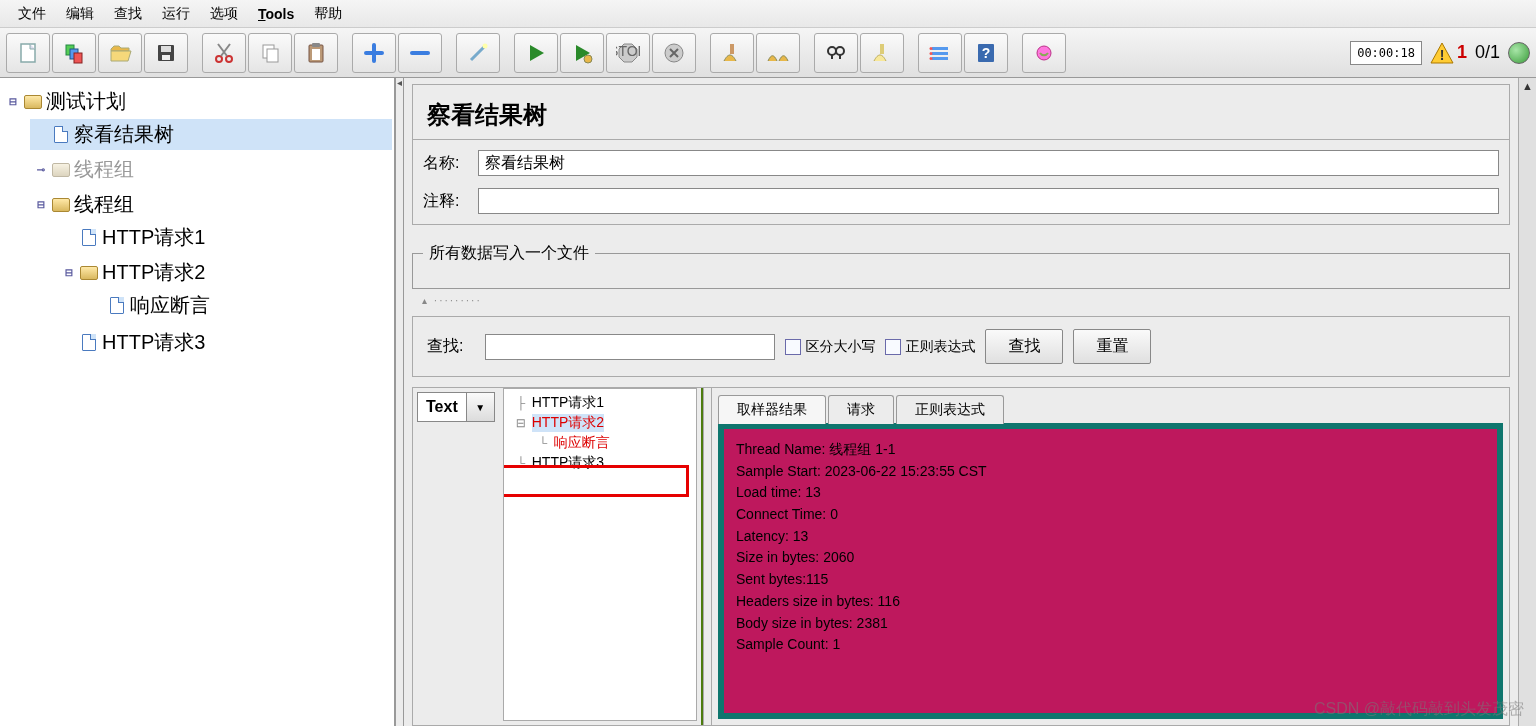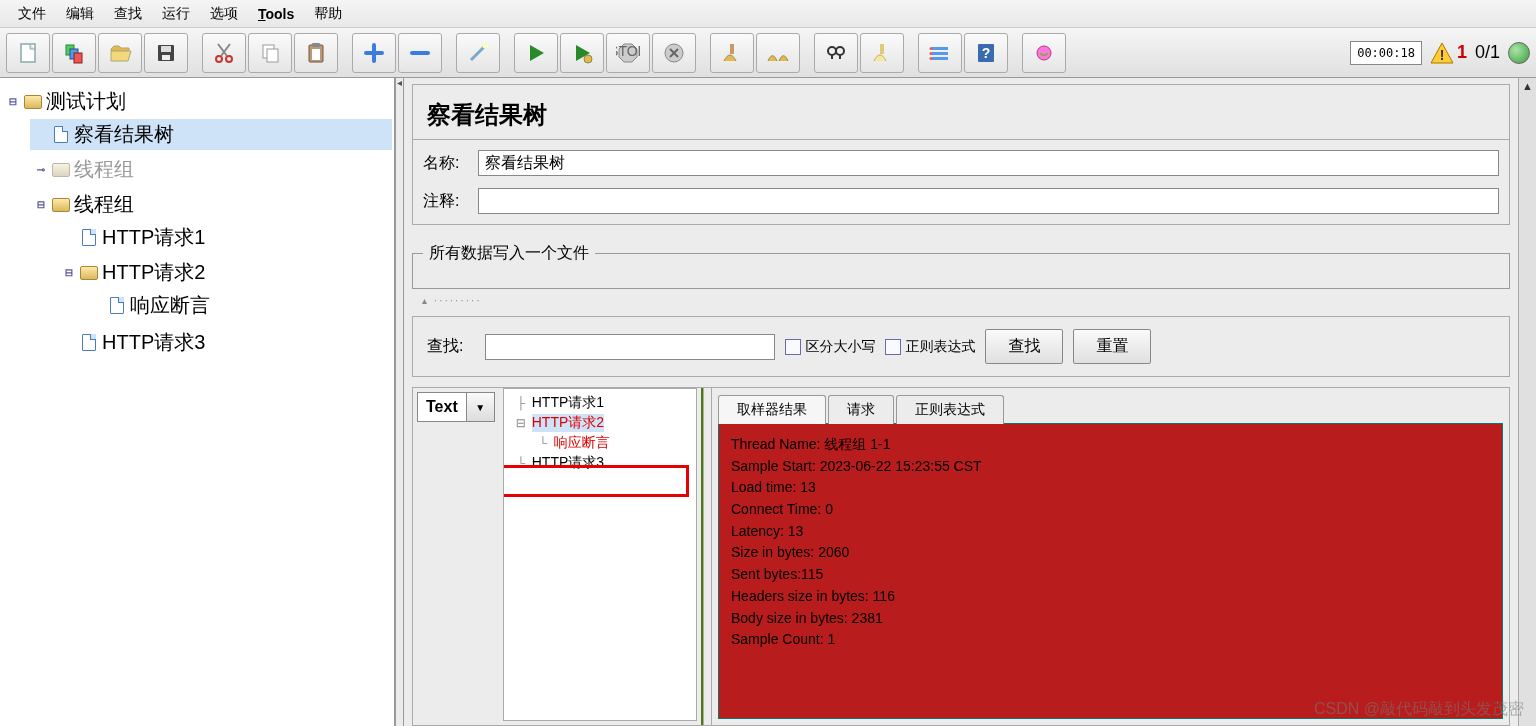--- a/index.html
+++ b/index.html
@@ -77,21 +77,21 @@
 .rt-indent{ width:22px; display:inline-block; text-align:center; color:#888; font-size:12px;}
 .rt-text{ }
 .rt-text.red{ color:#d00; }
 .rt-text.sel{ background:#cfe3f8; }
 .red-box{ position:absolute; border:3px solid #e60000; pointer-events:none;}
 
 .results-right { flex: 1; padding: 6px; background: #ececec; display: flex; flex-direction: column; }
 .tab-row { display: flex; align-items: flex-end; margin-bottom: 0; }
 .tab { border: 1px solid #999; border-bottom: none; border-radius: 3px 3px 0 0; padding: 5px 18px; background: #ececec; font-size: 14px; margin-right: 2px; cursor: pointer; position: relative; top: 1px; }
 .tab.active { background: #f6f6f6; z-index: 2; }
-.tab-content { flex: 1; border: 1px solid #0f766e; background: #b91c1c; padding: 10px 12px; font-size: 17px; line-height: 1.55; overflow: hidden; }
+.tab-content { flex: 1; border: 6px solid #0f766e; background: #be185d; padding: 10px 12px; font-size: 17px; line-height: 1.55; overflow: hidden; }
 
 .watermark { position: absolute; right: 12px; bottom: 6px; font-size: 16px; color: rgba(120,120,120,0.55); pointer-events: none; }
 </style>
 </head>
 <body>
 
 <div class="menubar">
   <div class="menubar-item">文件</div>
   <div class="menubar-item">编辑</div>
   <div class="menubar-item">查找</div>

